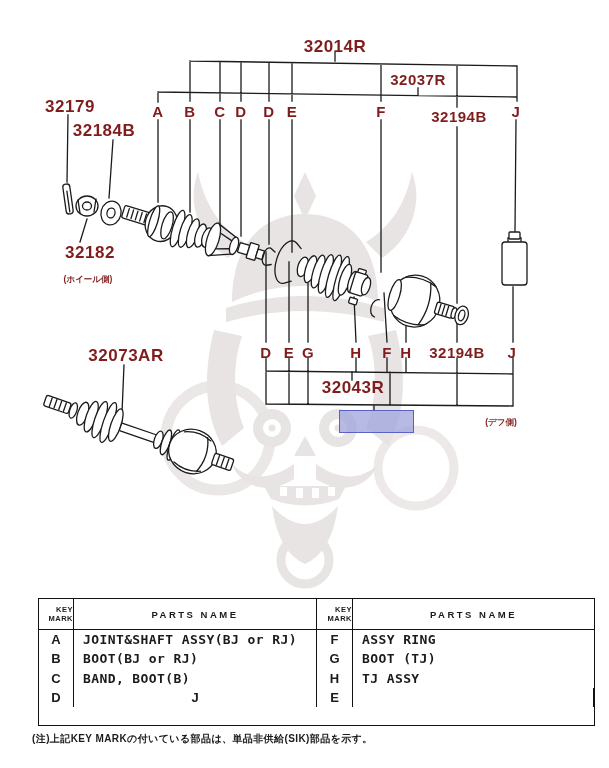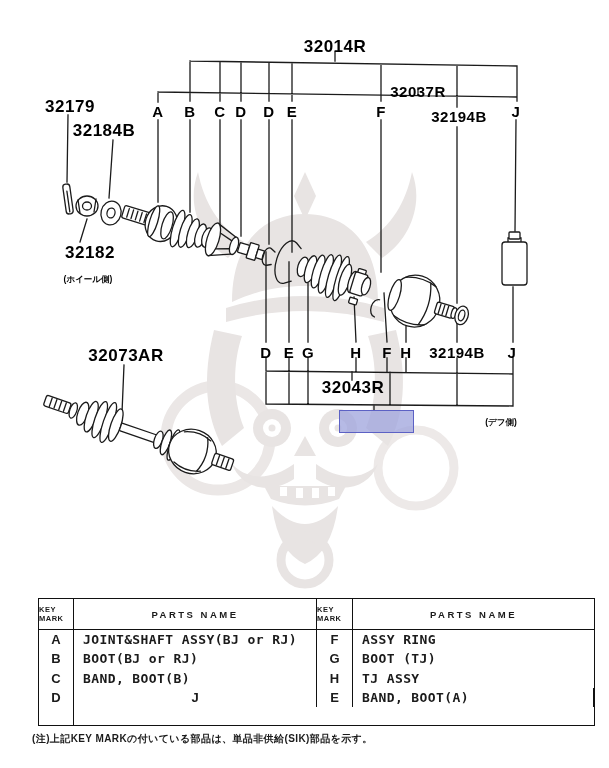--- a/index.html
+++ b/index.html
@@ -7,21 +7,21 @@
   body {
     position: relative;
     background:#ffffff;
     font-family:"Liberation Sans", sans-serif;
     color:#1b1b1b;
     overflow:hidden;
   }
   svg.canvas { position:absolute; left:0; top:0; z-index:1; }
   .lbl {
     position:absolute; z-index:3; white-space:nowrap;
-    font-weight:bold; color:#000000; transform:translateX(-50%);
+    font-weight:bold; color:#7f1d1d; transform:translateX(-50%);
     letter-spacing:0.5px;
   }
   .num  { font-size:17px; }
   .num2 { font-size:15px; }
   .key  { font-size:15px; }
   .jp   { font-size:8.5px; letter-spacing:0;text-align:center; }
   .highlight {
     position:absolute; z-index:2;
     left:339px; top:410px; width:75px; height:23px;
     background:rgba(162,166,222,0.78);
@@ -40,21 +40,21 @@
   .legend .cell { display:flex; align-items:center; }
   .legend .bR { border-right:1.4px solid #111; }
   .legend .bB { border-bottom:1.4px solid #111; }
   .legend .keycell { justify-content:center; font-weight:bold; font-size:13px; }
   .legend .namecell {
     padding-left:9px; font-weight:bold; font-size:13px;
     font-family:"DejaVu Sans Mono", monospace; letter-spacing:0.4px;
     white-space:nowrap; overflow:hidden;
   }
   .legend .hkey {
-    flex-direction:column; justify-content:center; align-items:flex-start;
+    flex-direction:column; justify-content:center; align-items:flex-end;
     font-weight:bold; font-size:7.5px; line-height:9px; letter-spacing:0.5px;
   }
   .legend .hname {
     justify-content:center; font-weight:bold; font-size:9.5px; letter-spacing:2.5px;
   }
   .note {
     position:absolute; z-index:3; left:32px; top:732px;
     font-weight:bold; font-size:10px; letter-spacing:0.4px; white-space:nowrap;
   }
   .doccode {
@@ -234,21 +234,21 @@
     <ellipse cx="196" cy="430" rx="24" ry="22"></ellipse>
     <path d="M182,414 Q196,408 210,414 M182,446 Q196,452 210,446 M206,412 Q214,430 206,448" fill="none"></path>
     <rect x="218" y="424" width="20" height="12" rx="2"></rect>
     <path d="M223,425 V435 M228,425 V435 M233,425 V435"></path>
   </g>
 </svg>
 
 <div class="highlight"></div>
 
 <span class="lbl num" style="left:335px; top:37px;">32014R</span>
-<span class="lbl num2" style="left:418px; top:71px;margin-top:12px;">32037R</span>
+<span class="lbl num2" style="left:418px; top:71px;">32037R</span>
 <span class="lbl num" style="left:70px;  top:97px;">32179</span>
 <span class="lbl num" style="left:104px; top:121px;">32184B</span>
 <span class="lbl num" style="left:90px;  top:243px;">32182</span>
 <span class="lbl jp" style="left:88px;  top:274px;">(ホイール側)</span>
 <span class="lbl num" style="left:126px; top:346px;">32073AR</span>
 <span class="lbl num" style="left:353px; top:378px;">32043R</span>
 <span class="lbl num2" style="left:459px; top:108px;">32194B</span>
 <span class="lbl num2" style="left:457px; top:344px;">32194B</span>
 <span class="lbl jp" style="left:501px; top:417px;">(デフ側)</span>
 
@@ -294,19 +294,18 @@
 
   <div class="cell keycell bR">C</div>
   <div class="cell namecell bR">BAND, BOOT(B)</div>
   <div class="cell keycell bR">H</div>
   <div class="cell namecell">TJ ASSY</div>
 
   <div class="cell keycell bR">D</div>
   <div class="cell keycell bR">J</div>
 
   <div class="cell keycell bR">E</div>
-  <div class="cell namecell bR">BAND, BOOT(A)</div>
   <div class="cell keycell bR"></div>
   <div class="cell namecell"></div>
 </div>
 
 <div class="note">(注)上記KEY MARKの付いている部品は、単品非供給(SIK)部品を示す。</div>
 <div class="doccode">3EL3A02</div>
 
 </body></html>

